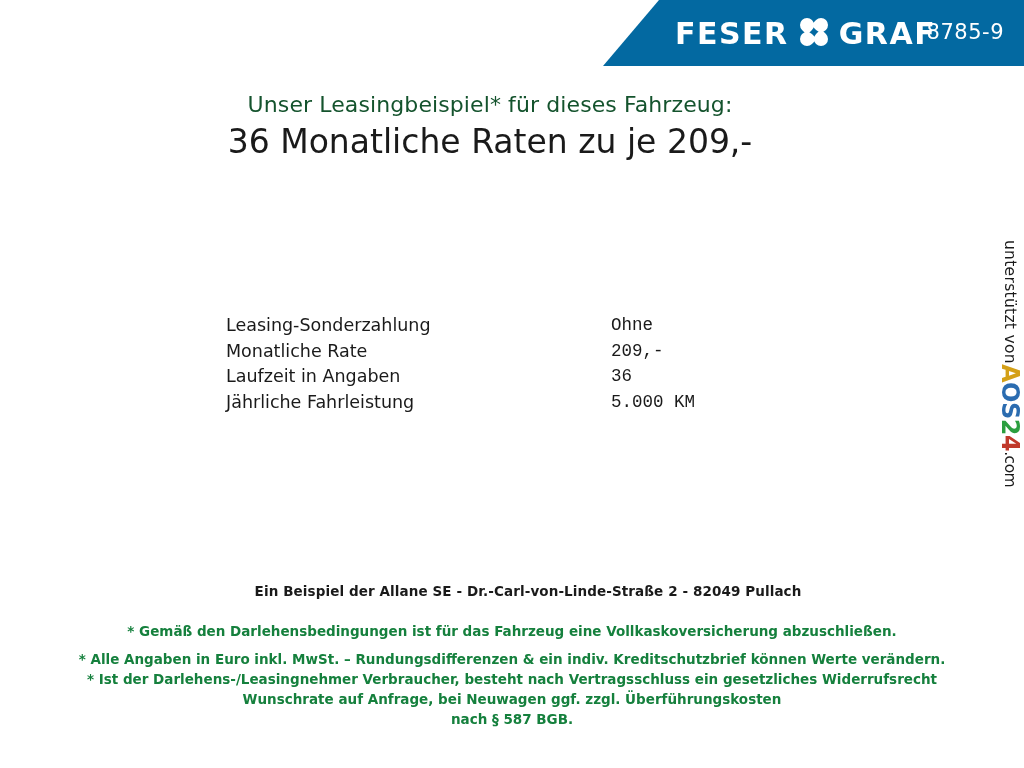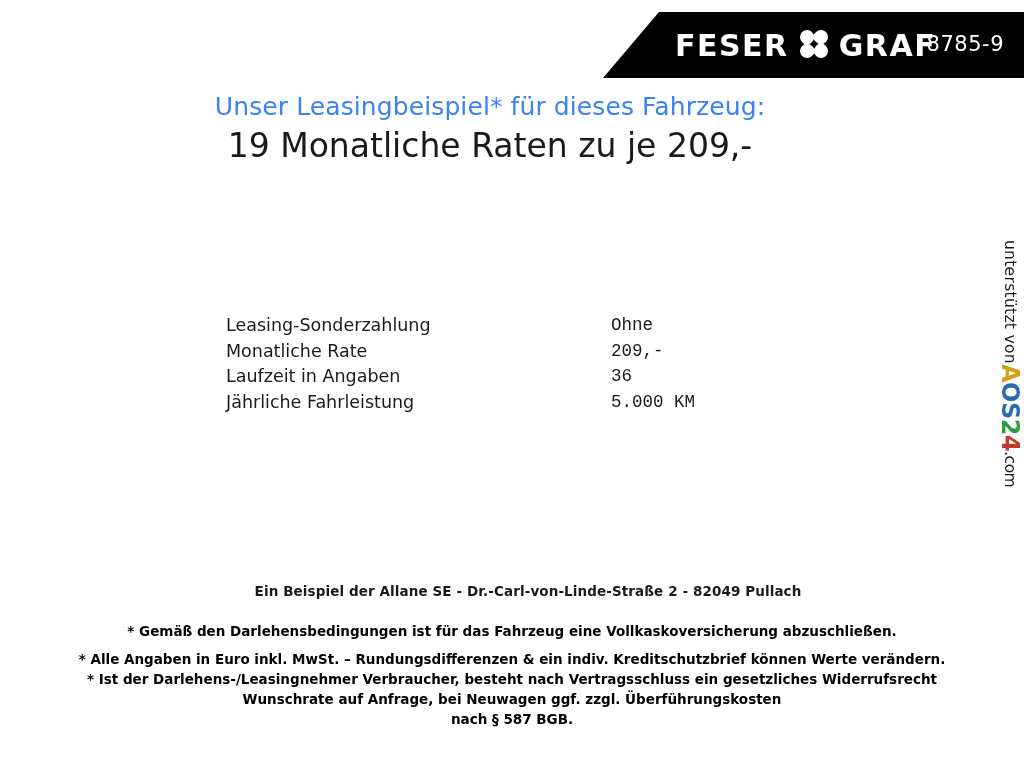--- a/index.html
+++ b/index.html
@@ -19,25 +19,25 @@
   
   .header {
     position: absolute;
     top: 0;
     left: 0;
     width: 1024px;
     height: 66px;
   }
   .brand-banner {
     position: absolute;
-    top: 12px;
+    top: 0;
     left: 603px;
     width: 421px;
     height: 66px;
-    background: #000000;
+    background: #0369a1;
     clip-path: polygon(56px 0, 421px 0, 421px 66px, 0px 66px);
     display: flex;
     align-items: center;
   }
   .brand-text {
     color: #ffffff;
     font-size: 30px;
     font-weight: bold;
     letter-spacing: 1.5px;
     margin-left: 72px;
@@ -80,22 +80,22 @@
 
   
   .headline-block {
     position: absolute;
     top: 93px;
     left: 0;
     width: 980px;
     text-align: center;
   }
   .headline-sub {
-    font-size: 25px;
-    color: #3b82f6;
+    font-size: 22px;
+    color: #14532d;
     letter-spacing: 0.1px;
     line-height: 1.1;
   }
   .headline-main {
     font-size: 33px;
     color: #1a1a1a;
     margin-top: 6px;
     line-height: 1.15;
   }
 
@@ -161,21 +161,21 @@
     font-size: 13.5px;
     font-weight: bold;
     color: #1a1a1a;
     letter-spacing: 0.1px;
     margin-left: 32px;
   }
   .footer-notes {
     margin-top: 22px;
     font-size: 13.5px;
     font-weight: bold;
-    color: #000000;
+    color: #15803d;
     line-height: 20px;
   }
   .footer-notes p {
     margin: 0;
     padding: 0;
   }
   .footer-gap {
     height: 8px;
   }
 </style>
@@ -193,21 +193,21 @@
           <span class="l4"></span>
       </span>
       <span class="brand-word">GRAF</span>
     </div>
     <div class="stock-number">8785-9</div>
   </div>
 </div>
 
 <div class="headline-block">
   <div class="headline-sub">Unser Leasingbeispiel* für dieses Fahrzeug:</div>
-  <div class="headline-main">19 Monatliche Raten zu je 209,-</div>
+  <div class="headline-main">36 Monatliche Raten zu je 209,-</div>
 </div>
 
 <div class="details">
   <div class="details-row">
     <div class="details-label">Leasing-Sonderzahlung</div>
     <div class="details-value">Ohne</div>
   </div>
   <div class="details-row">
     <div class="details-label">Monatliche Rate</div>
     <div class="details-value">209,-</div>

